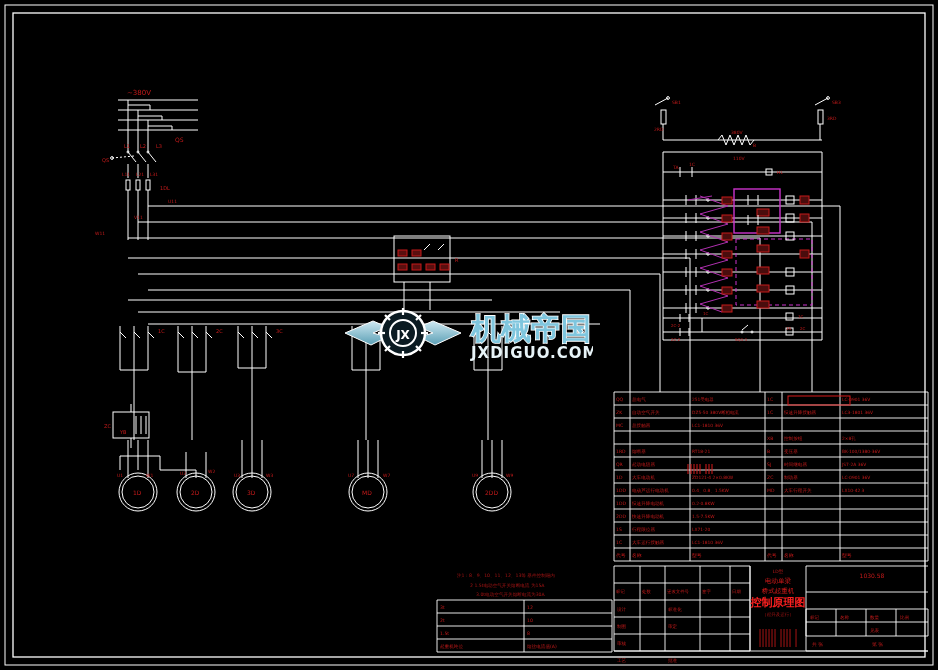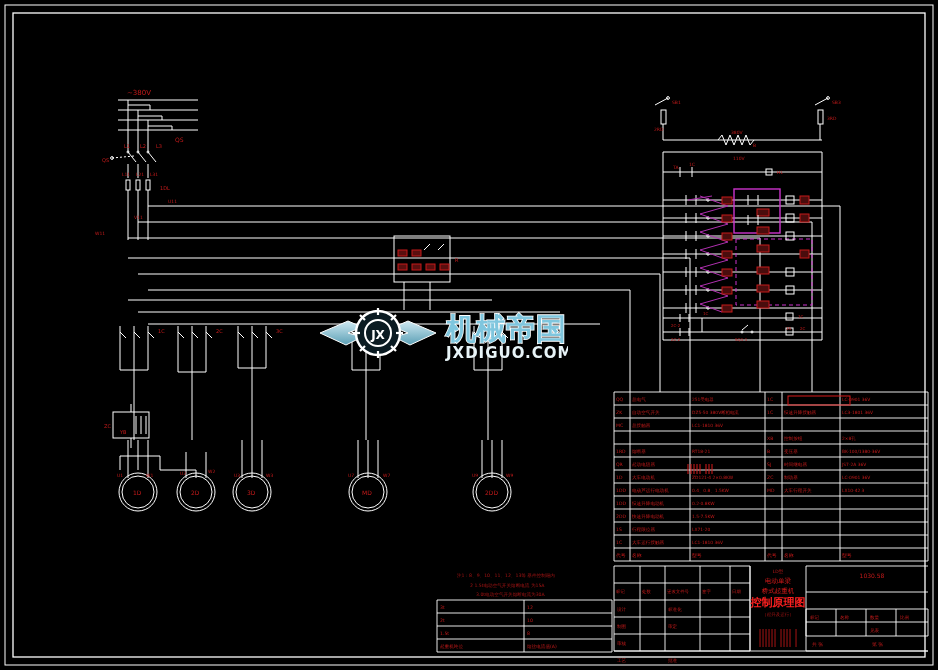--- a/index.html
+++ b/index.html
@@ -1,21 +1,21 @@
 <!DOCTYPE html>
 <html><head>
 <meta charset="utf-8">
 <title>CAD Electrical Schematic</title>
 <style>
   html,body{margin:0;padding:0;background:#000;}
   body{width:938px;height:670px;overflow:hidden;
        font-family:"DejaVu Sans","Liberation Sans",sans-serif;}
   #stage{position:relative;width:913px;height:670px;background:#000;text-align:center;}
   svg{position:absolute;left:0;top:0;}
-  .wm{position:absolute;left:318px;top:303px;width:250px;height:62px;
+  .wm{position:absolute;left:343px;top:303px;width:250px;height:62px;
       pointer-events:none;}
 </style>
 </head>
 <body>
 
 <div id="stage">
 
   <svg width="938" height="670" viewBox="0 0 938 670">
 
     <g stroke="#ffffff" fill="none">

